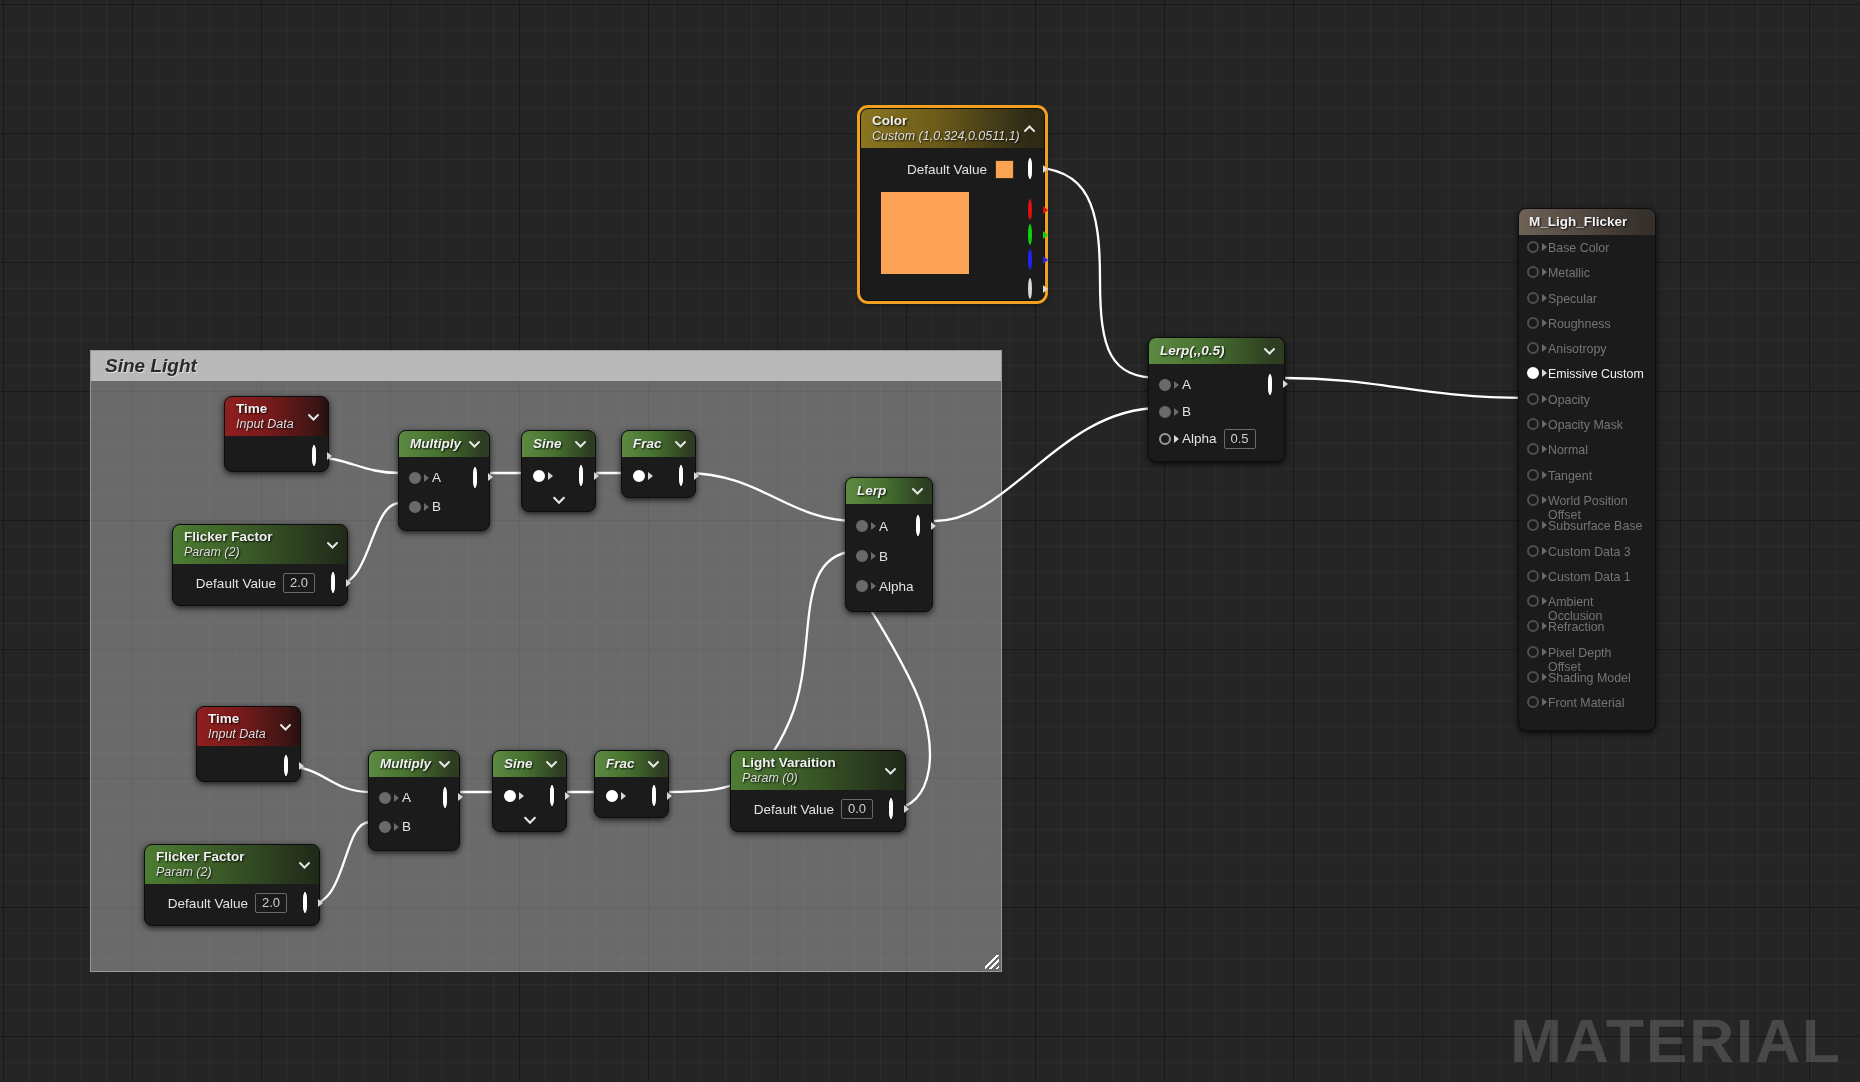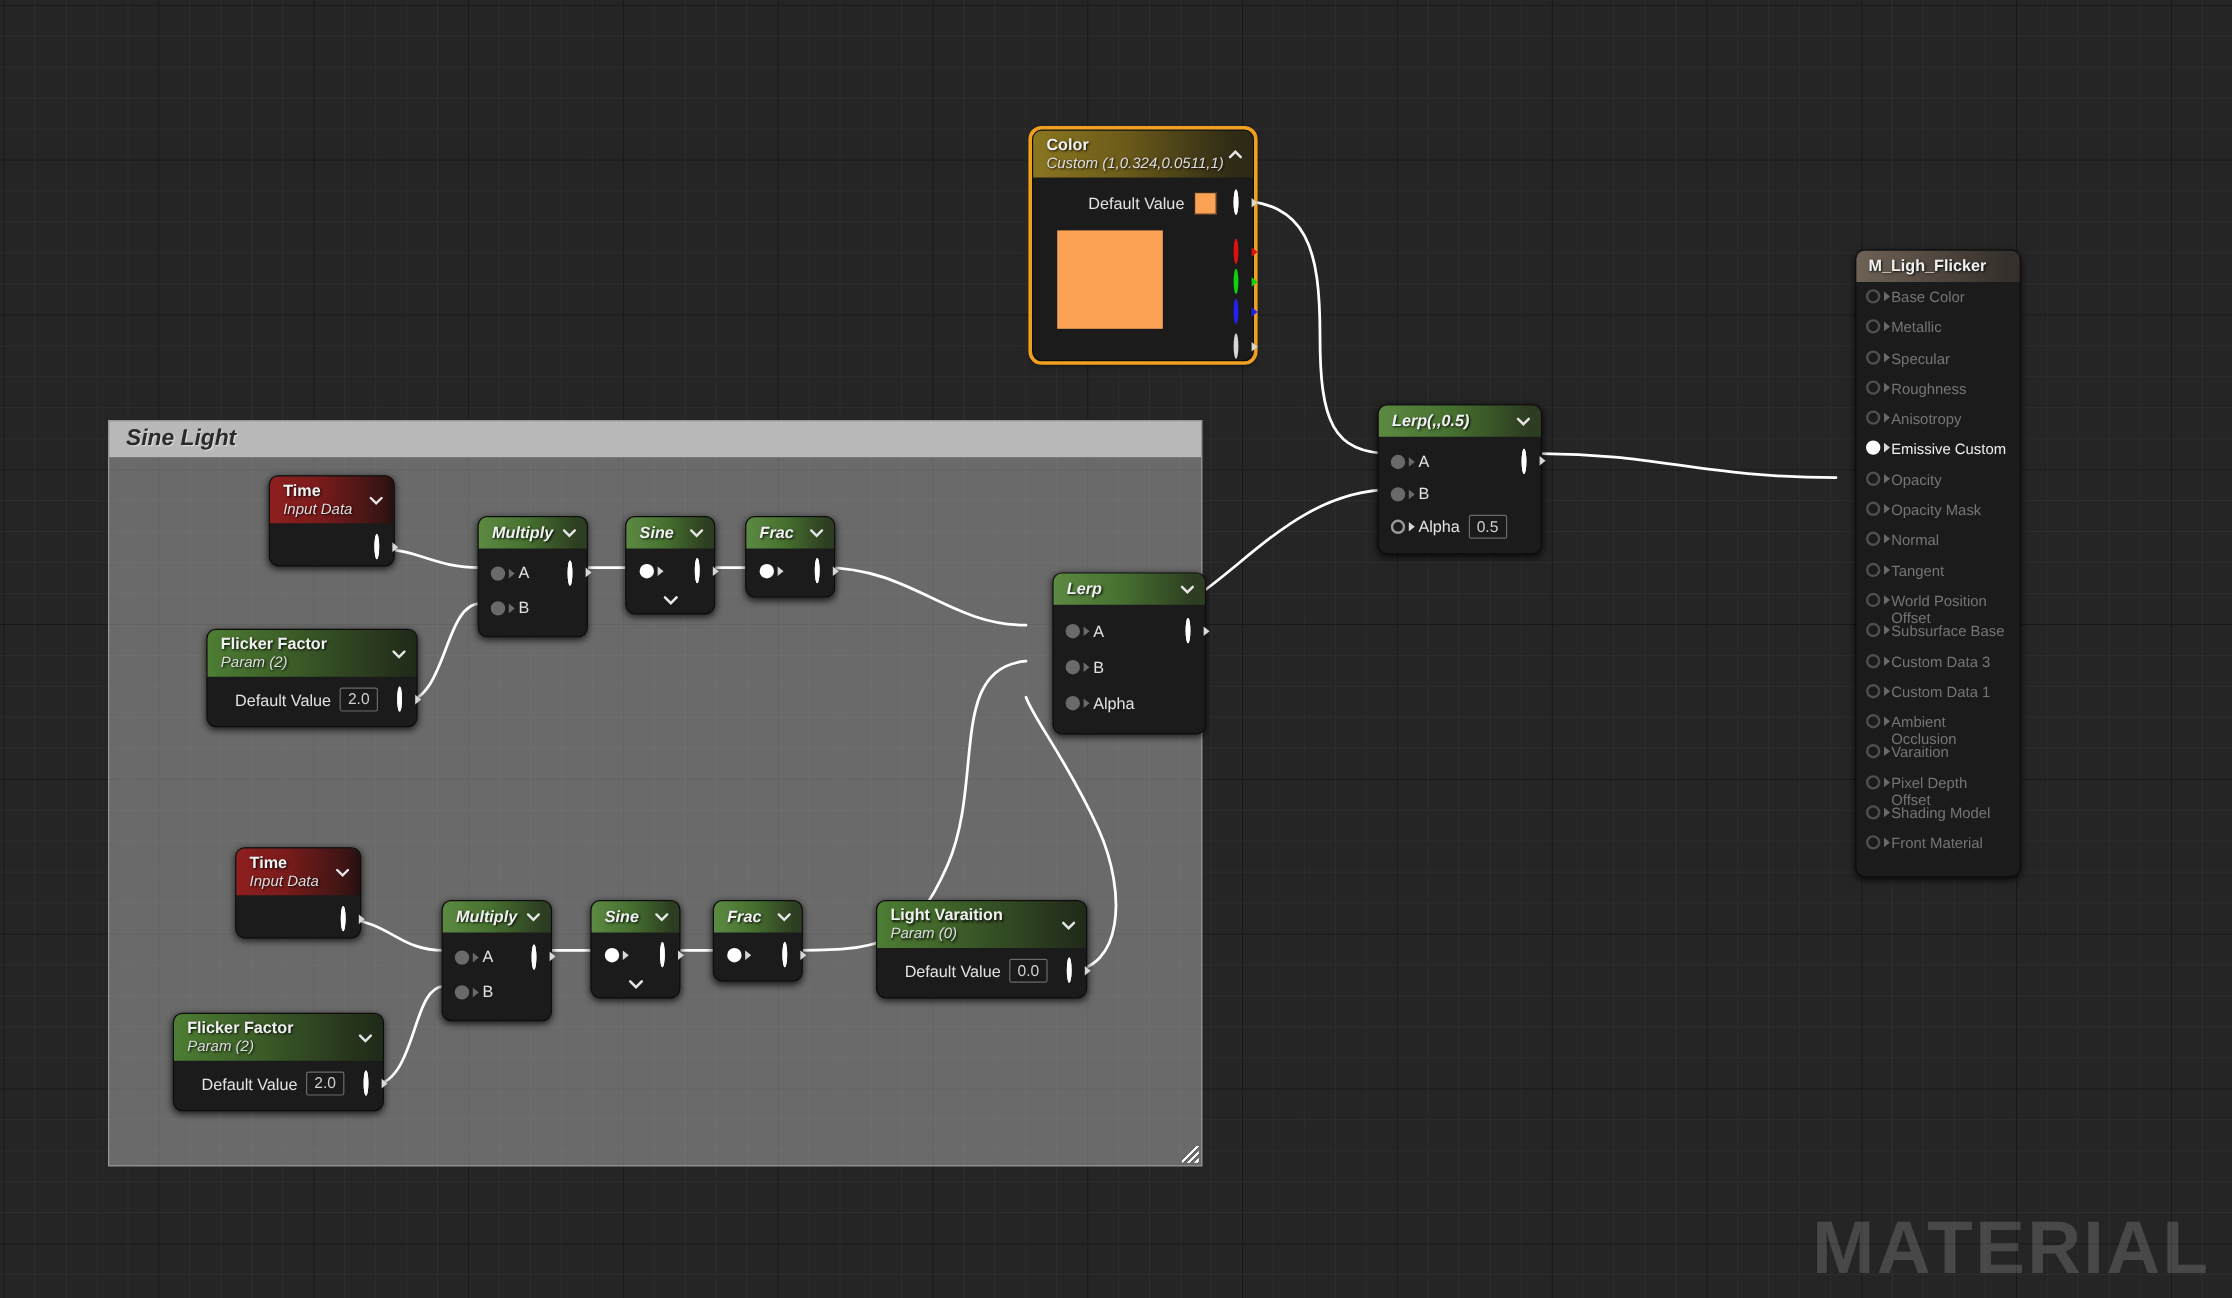--- a/index.html
+++ b/index.html
@@ -261,21 +261,21 @@
       <div class="row" style="height:27px;">
         <span class="pin-in-wrap">
             <span class="pin hollow"></span>
         <span class="lbl">Alpha</span>
           </span>
         <span class="valbox" style="margin-left:7px;">0.5</span>
       </div>
     </div>
   </div>
 
-  <div class="node" id="mat-node" style="left:1518px; top:208px; width:138px;margin-left:28px;">
+  <div class="node" id="mat-node" style="left:1518px; top:208px; width:138px;">
     <div class="node-head head-grey" style="padding:5px 8px 5px 10px;">
       <div class="title">M_Ligh_Flicker</div>
     </div>
     <div class="node-body" id="mat-pins" style="padding:6px 0 8px 0;">
         <div class="mrow">
           <span class="pin hollow-dim"></span>
           <span class="mlbl">Base Color</span>
         </div>
         <div class="mrow">
           <span class="pin hollow-dim"></span>
@@ -328,21 +328,21 @@
         <div class="mrow">
           <span class="pin hollow-dim"></span>
           <span class="mlbl">Custom Data 1</span>
         </div>
         <div class="mrow">
           <span class="pin hollow-dim"></span>
           <span class="mlbl">Ambient Occlusion</span>
         </div>
         <div class="mrow">
           <span class="pin hollow-dim"></span>
-          <span class="mlbl">Varaition</span>
+          <span class="mlbl">Refraction</span>
         </div>
         <div class="mrow">
           <span class="pin hollow-dim"></span>
           <span class="mlbl">Pixel Depth Offset</span>
         </div>
         <div class="mrow">
           <span class="pin hollow-dim"></span>
           <span class="mlbl">Shading Model</span>
         </div>
         <div class="mrow">
@@ -446,21 +446,21 @@
       </span>
     </div>
     <div class="node-body" style="padding:6px 0 8px 0;">
       <div class="row" style="height:26px;">
         <span class="pin filled" style="margin-left:1px;"></span>
         <span class="pin-out-wrap" style="right:12px;"><span class="pin filled"></span></span>
       </div>
     </div>
   </div>
 
-  <div class="node" style="left:845px; top:477px; width:128px;margin-left:32px;">
+  <div class="node" style="left:845px; top:477px; width:88px;">
     <div class="node-head head-green-lite" style="padding:5px 8px 5px 11px;">
       <div class="title">Lerp</div>
       <span class="chev">
         <svg viewBox="0 0 13 13">
             <path d="M2 4.5 L6.5 9 L11 4.5" stroke="#e6e6e6" stroke-width="2" fill="none" stroke-linecap="round"></path>
           </svg>
       </span>
     </div>
     <div class="node-body" style="padding:7px 0 10px 0;">
       <div class="row" style="height:30px;">

